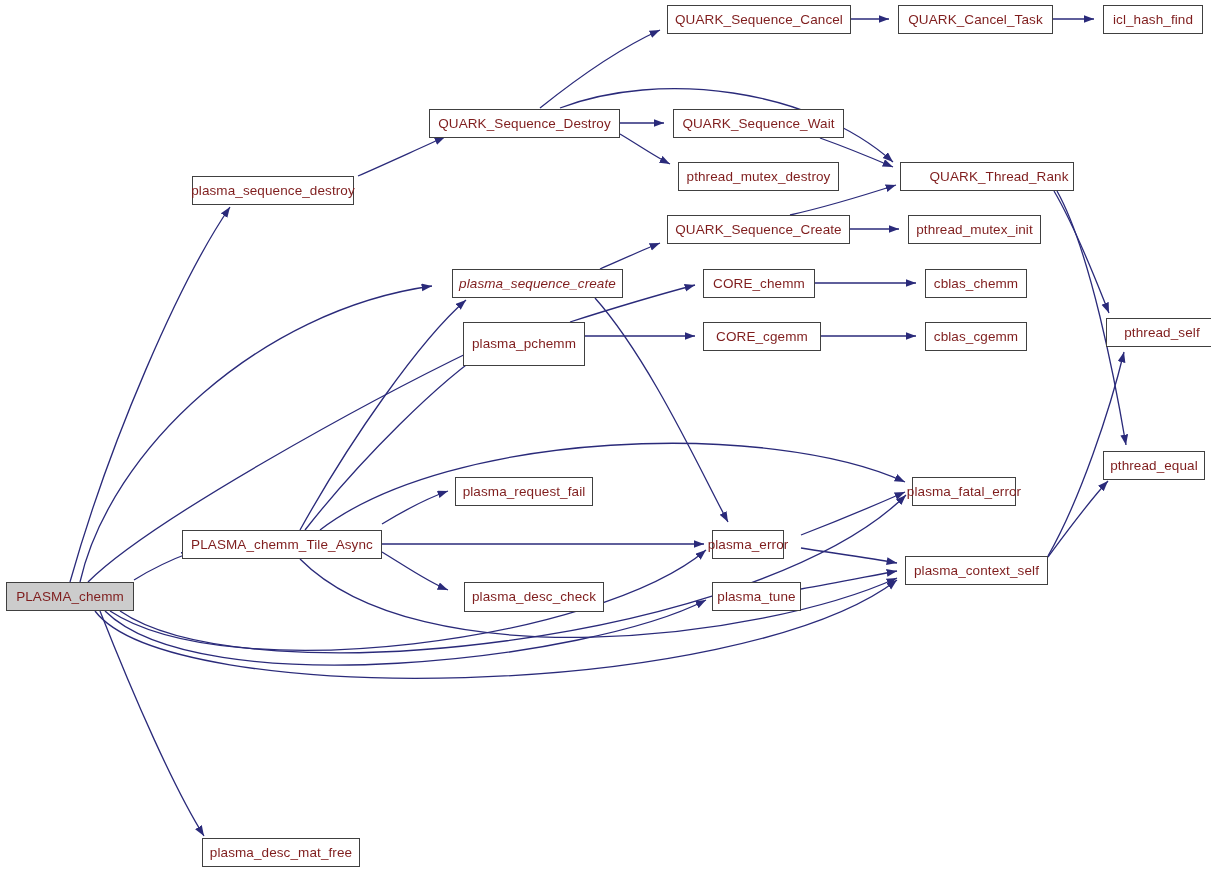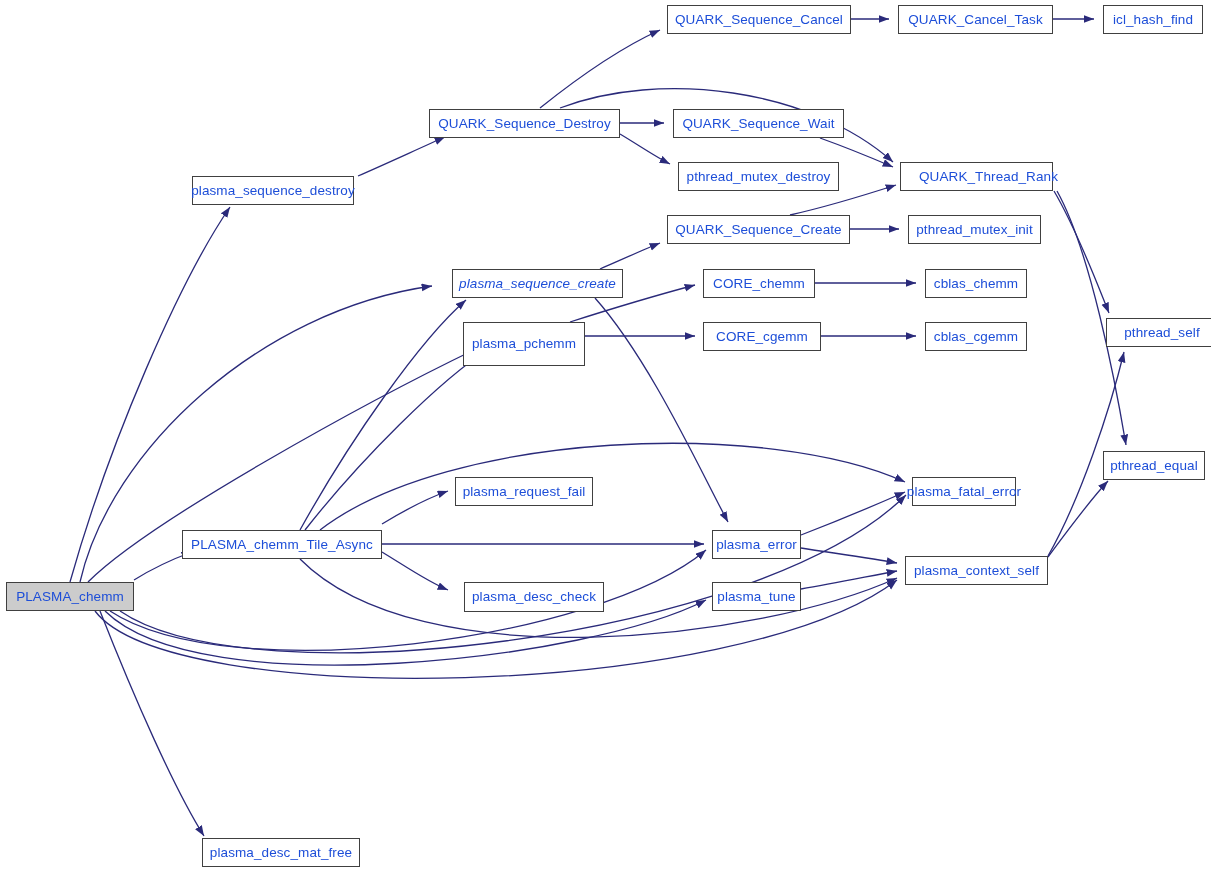--- a/index.html
+++ b/index.html
@@ -22,21 +22,21 @@
     position: absolute;
     left: 0; top: 0;
     width: 1211px;
     height: 872px;
   }
   .node {
     position: absolute;
     box-sizing: border-box;
     border: 1px solid #404040;
     background: #ffffff;
-    color: #1d4ed8;
+    color: #7f1d1d;
     font-size: 13.5px;
     line-height: 1;
     display: flex;
     align-items: center;
     justify-content: center;
     white-space: nowrap;
     letter-spacing: 0.1px;
     z-index: 5;
   }
   .node.current {
@@ -111,21 +111,21 @@
       </div>
       <div class="node" style="left: 429px; top: 109px; width: 191px; height: 29px;">
         <span class="node-label">QUARK_Sequence_Destroy</span>
       </div>
       <div class="node" style="left: 673px; top: 109px; width: 171px; height: 29px;">
         <span class="node-label">QUARK_Sequence_Wait</span>
       </div>
       <div class="node" style="left: 678px; top: 162px; width: 161px; height: 29px;">
         <span class="node-label">pthread_mutex_destroy</span>
       </div>
-      <div class="node" style="left: 900px; top: 162px; width: 153px; height: 29px; padding-left: 24px;">
+      <div class="node" style="left: 900px; top: 162px; width: 174px; height: 29px; padding-left: 24px;">
         <span class="node-label">QUARK_Thread_Rank</span>
       </div>
       <div class="node" style="left: 192px; top: 176px; width: 162px; height: 29px;">
         <span class="node-label">plasma_sequence_destroy</span>
       </div>
       <div class="node" style="left: 667px; top: 215px; width: 183px; height: 29px;">
         <span class="node-label">QUARK_Sequence_Create</span>
       </div>
       <div class="node" style="left: 908px; top: 215px; width: 133px; height: 29px;">
         <span class="node-label">pthread_mutex_init</span>
@@ -156,21 +156,21 @@
       </div>
       <div class="node" style="left: 455px; top: 477px; width: 138px; height: 29px;">
         <span class="node-label">plasma_request_fail</span>
       </div>
       <div class="node" style="left: 912px; top: 477px; width: 104px; height: 29px;">
         <span class="node-label">plasma_fatal_error</span>
       </div>
       <div class="node" style="left: 182px; top: 530px; width: 200px; height: 29px;">
         <span class="node-label">PLASMA_chemm_Tile_Async</span>
       </div>
-      <div class="node" style="left: 712px; top: 530px; width: 89px; height: 29px; text-align: right;">
+      <div class="node" style="left: 712px; top: 530px; width: 72px; height: 29px; text-align: right;">
         <span class="node-label">plasma_error</span>
       </div>
       <div class="node" style="left: 905px; top: 556px; width: 143px; height: 29px;">
         <span class="node-label">plasma_context_self</span>
       </div>
       <div class="node current" style="left: 6px; top: 582px; width: 128px; height: 29px;">
         <span class="node-label">PLASMA_chemm</span>
       </div>
       <div class="node" style="left: 464px; top: 582px; width: 140px; height: 30px;">
         <span class="node-label">plasma_desc_check</span>

